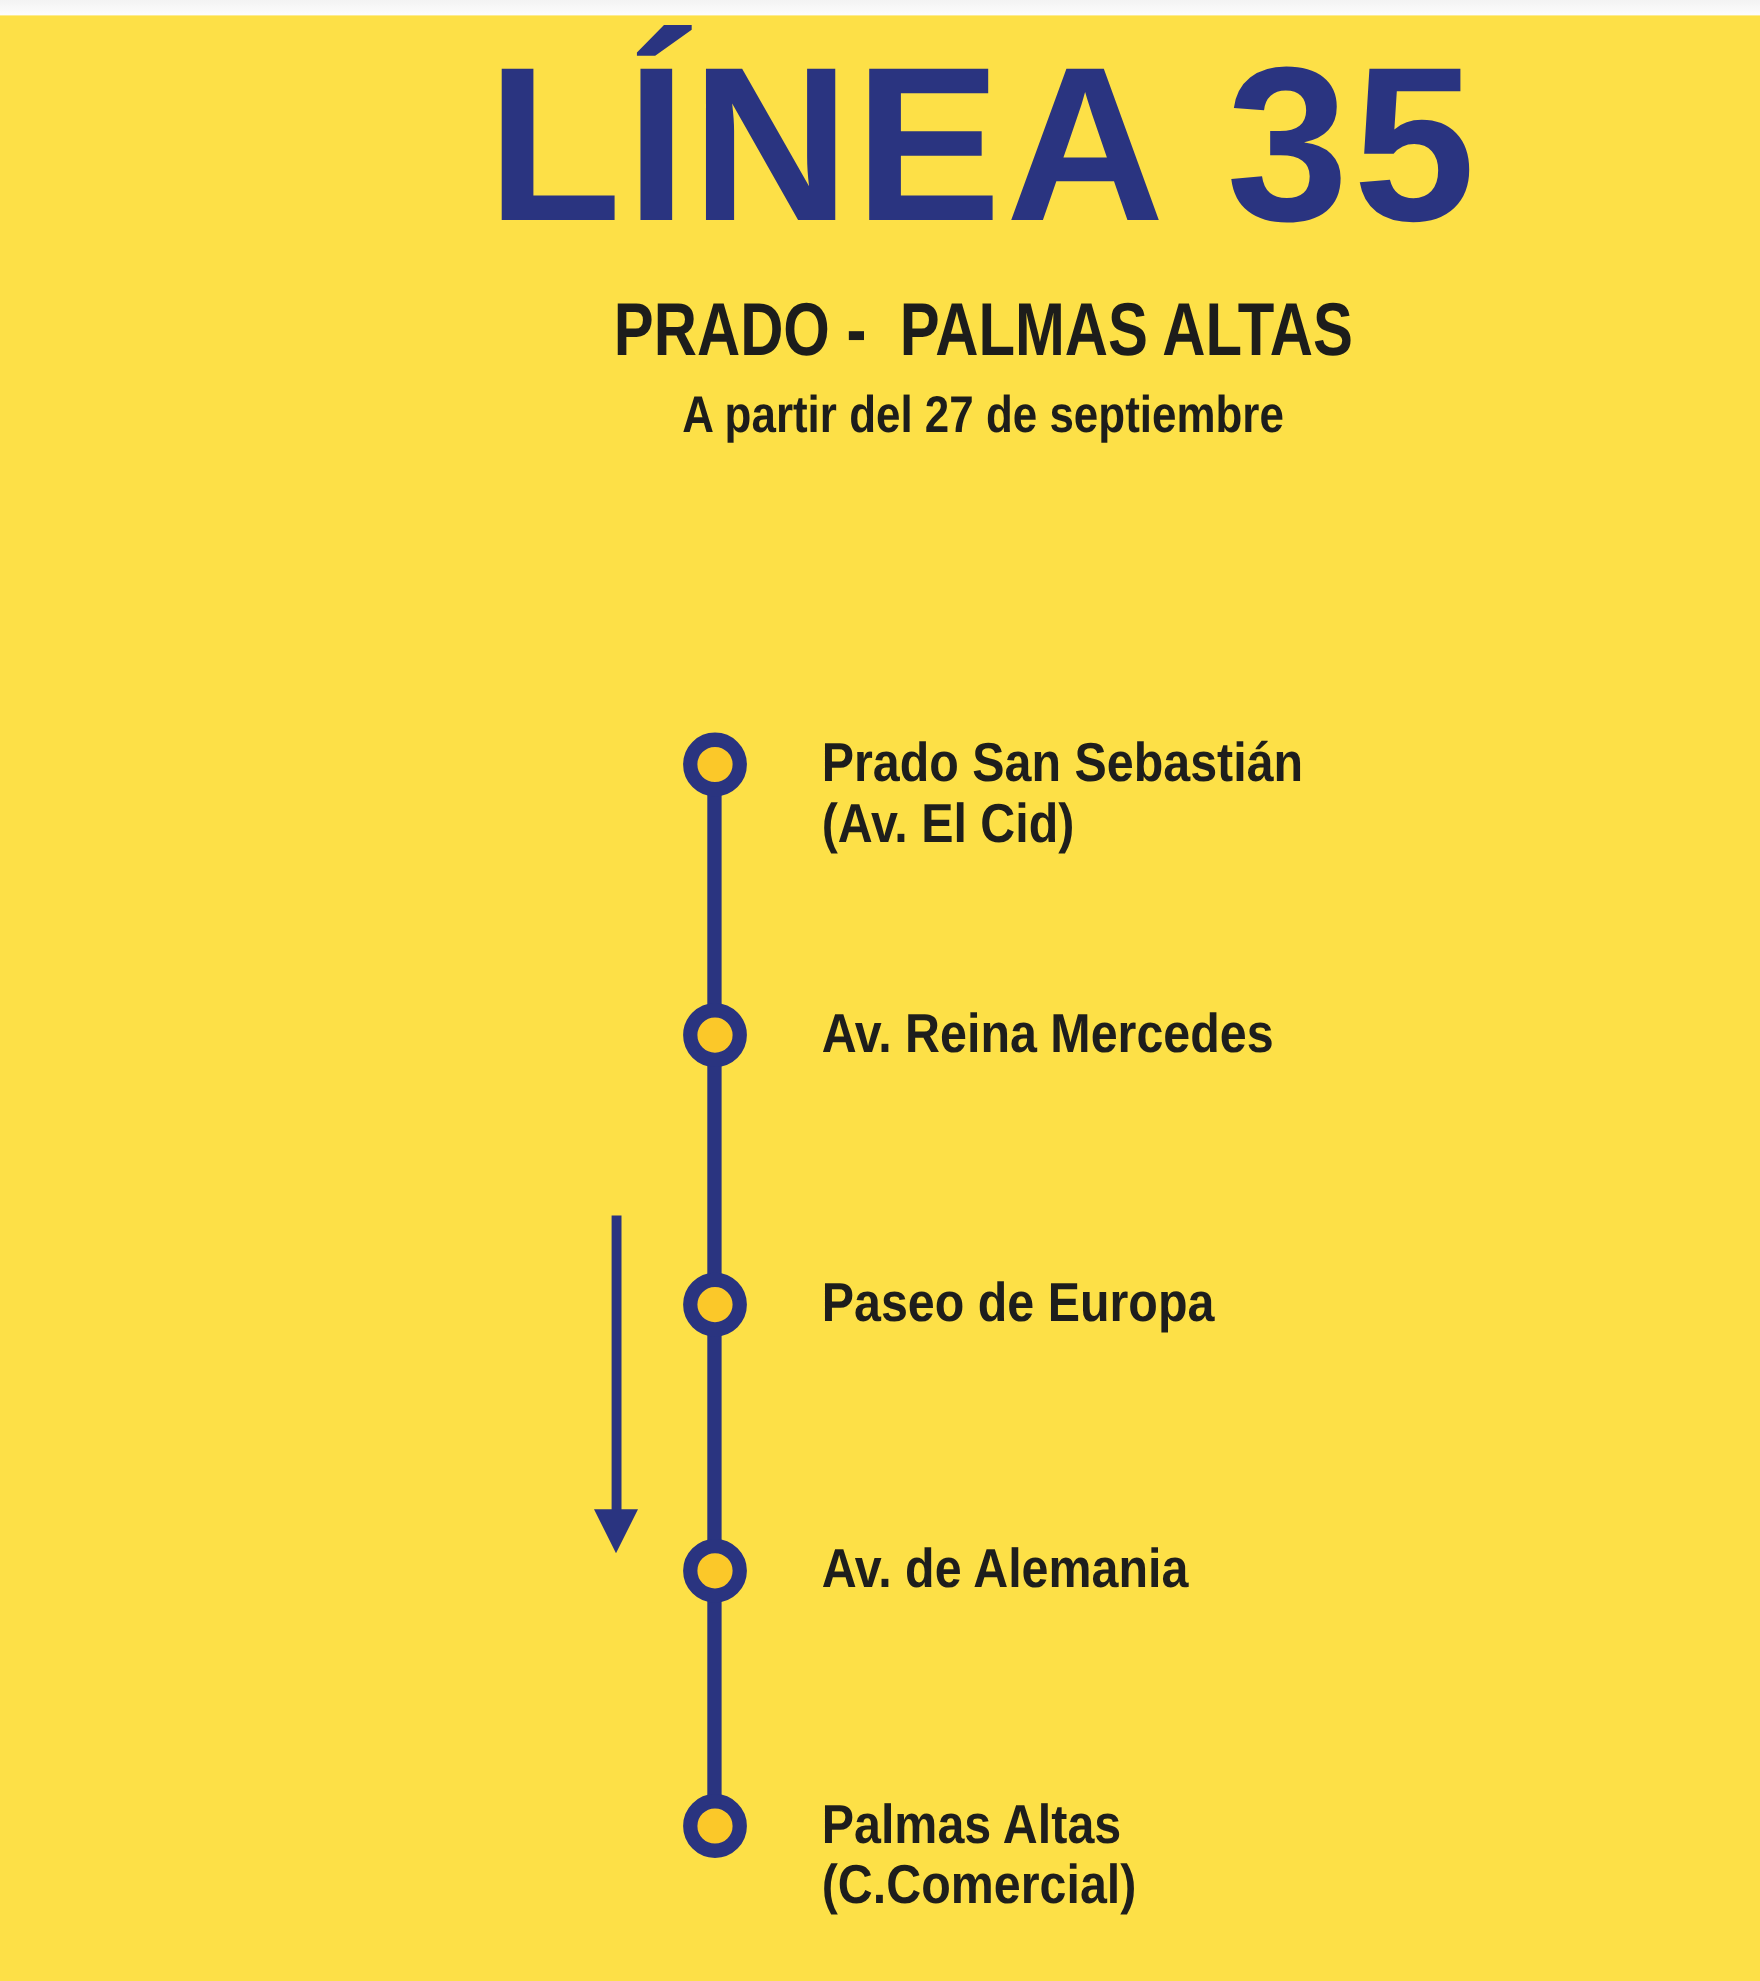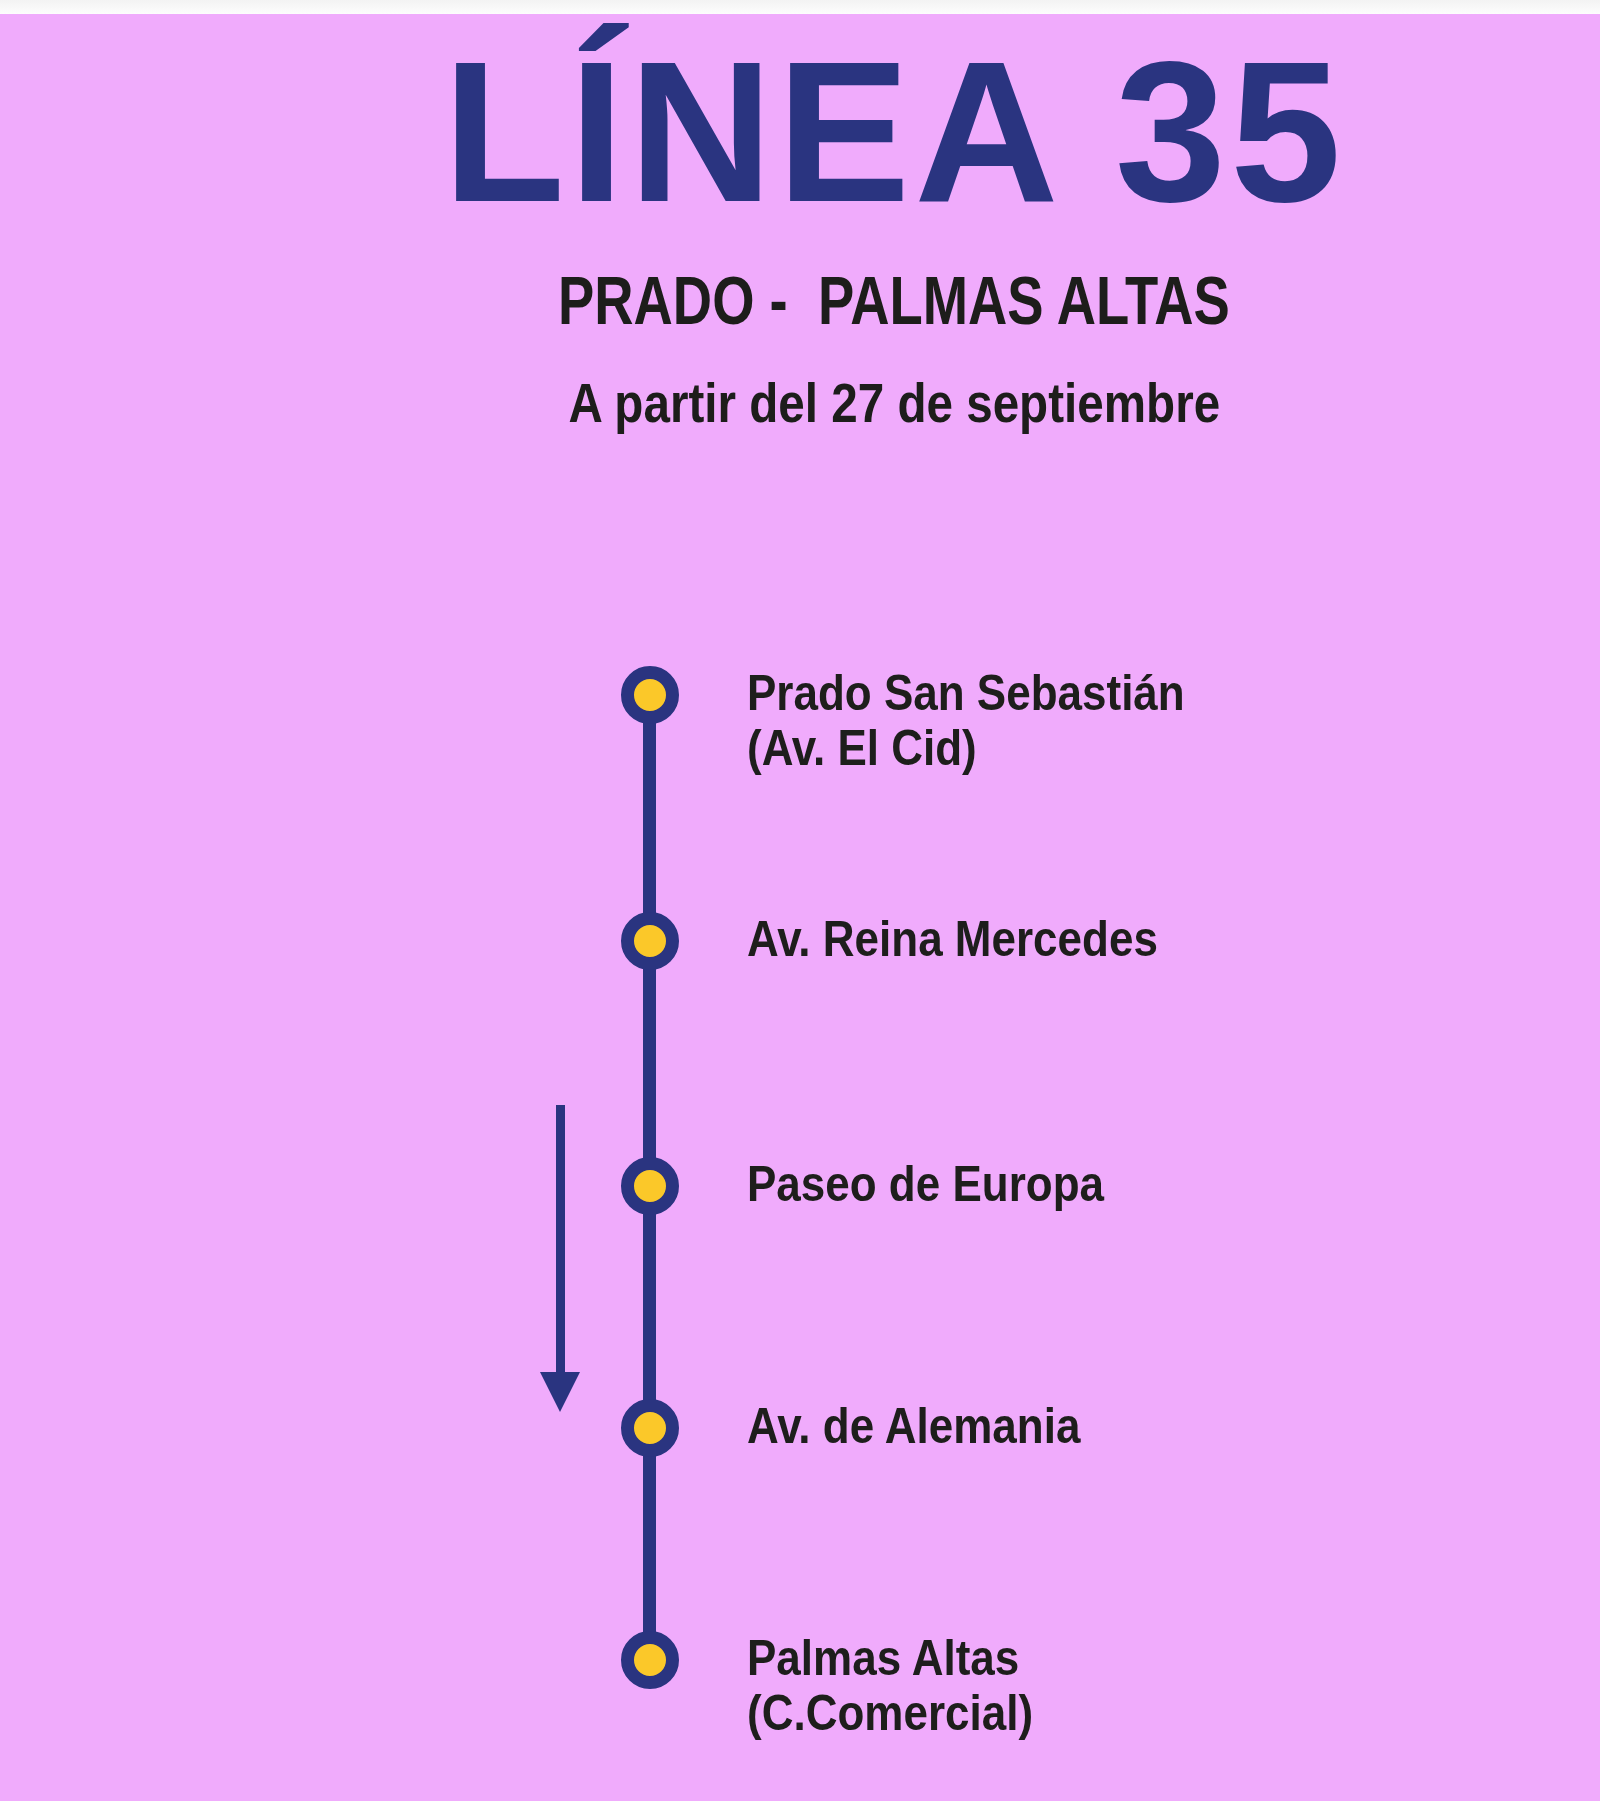--- a/index.html
+++ b/index.html
@@ -4,21 +4,21 @@
 <style>
   html, body {
     margin: 0;
     padding: 0;
     background: #ffffff;
   }
   .canvas {
     position: relative;
     width: 1600px;
     height: 1801px;
-    background: #f0abfc;
+    background: #fde047;
     overflow: hidden;
     font-family: "Liberation Sans", sans-serif;
   }
   .top-strip {
     position: absolute;
     top: 0; left: 0;
     width: 100%;
     height: 14px;
     background: linear-gradient(#f3f3f3, #fdfdfd);
   }
@@ -45,22 +45,21 @@
     color: #1d1d1b;
     white-space: pre;
   }
   .route-endpoints .squeeze {
     display: inline-block;
     transform: scaleX(0.80);
     transform-origin: center;
     white-space: pre;
   }
   .effective-date {
-    margin-top: 26px;
-    font-size: 56px;
+    font-size: 47px;
     line-height: 70px;
     font-weight: bold;
     color: #1d1d1b;
   }
   .effective-date .squeeze {
     display: inline-block;
     transform: scaleX(0.85);
     transform-origin: center;
     white-space: pre;
   }

